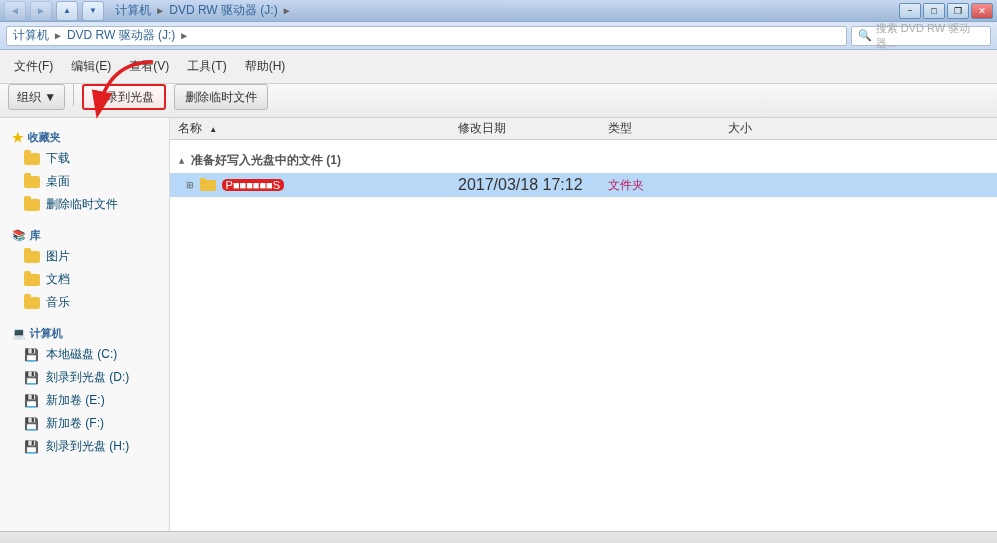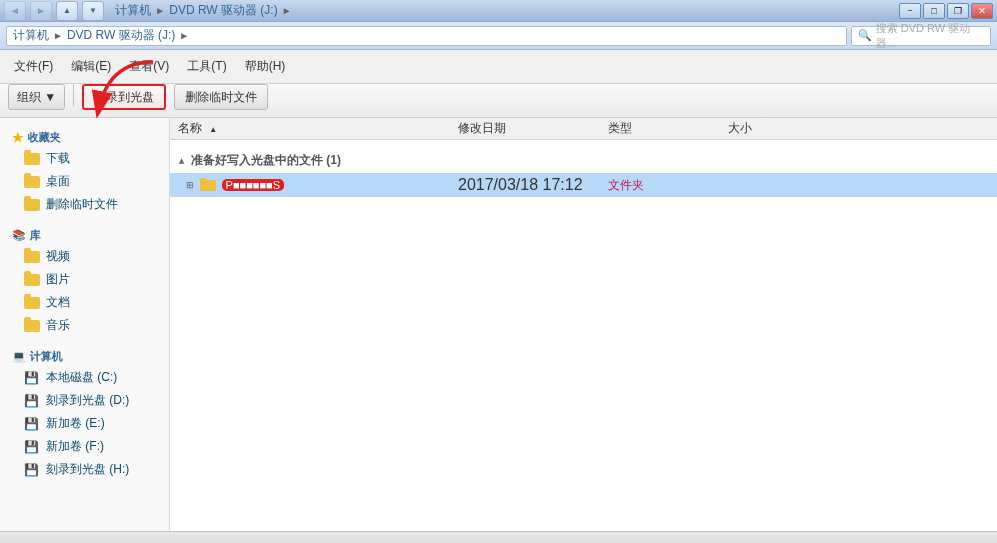--- a/index.html
+++ b/index.html
@@ -423,26 +423,20 @@
     <div class="section-sep"></div>
 
     <div class="sidebar-section-label">
       <span>📚</span>
       <span>库</span>
     </div>
     <div class="sidebar-item">
       <div class="sidebar-icon">
           <div class="icon-folder"></div>
         </div>
-      <span>视频</span>
-    </div>
-    <div class="sidebar-item">
-      <div class="sidebar-icon">
-          <div class="icon-folder"></div>
-        </div>
       <span>图片</span>
     </div>
     <div class="sidebar-item">
       <div class="sidebar-icon">
           <div class="icon-folder"></div>
         </div>
       <span>文档</span>
     </div>
     <div class="sidebar-item">
       <div class="sidebar-icon">

